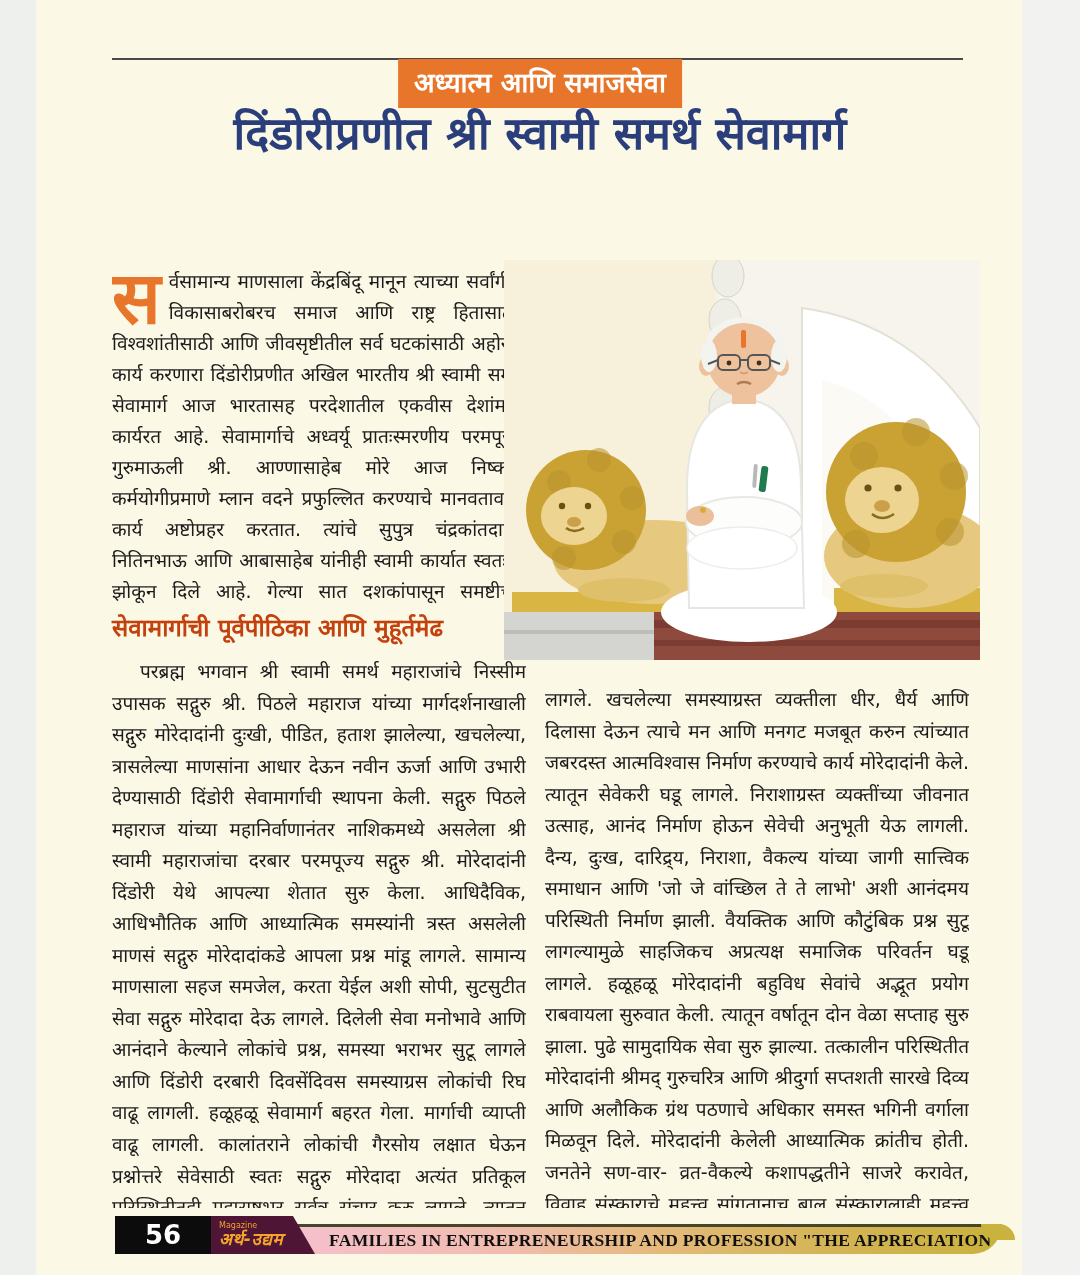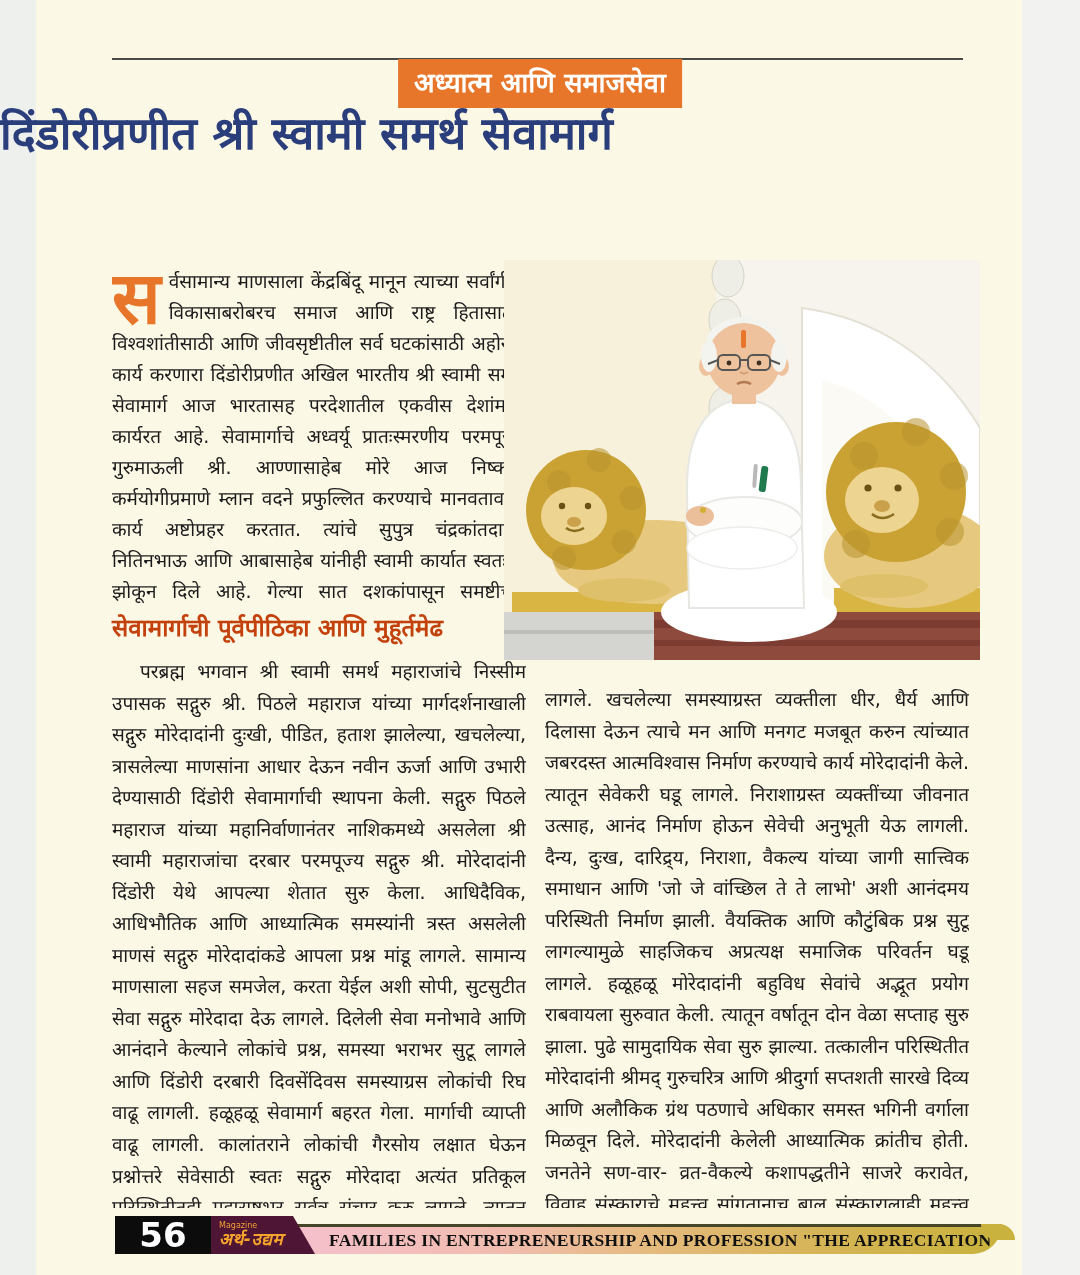--- a/index.html
+++ b/index.html
@@ -9,21 +9,21 @@
   }
   .page{position:absolute;left:36px;top:0;width:986px;height:1275px;background:#fcf8e6;}
   .margin-strip-right{position:absolute;right:0;top:0;width:58px;height:1275px;background:#f2f3f1;}
   .top-rule{position:absolute;left:112px;top:58px;width:851px;height:2px;background:#4a4a48;}
   .badge{
     position:absolute;top:59px;left:50%;transform:translateX(-50%);
     background:#e8762a;color:#ffffff;font-weight:700;font-size:27px;
     padding:4px 16px 8px;white-space:nowrap;
   }
   .title{
-    position:absolute;top:102px;left:0;width:100%;margin:0;
+    position:absolute;top:102px;left:0;width:100%;margin:0;text-align:center;
     color:#2b3e7c;font-size:45px;line-height:1.42;font-weight:700;
   }
   .intro{
     position:absolute;left:112px;top:266px;width:412px;max-height:344px;overflow:hidden;
     font-size:19px;line-height:1.63;text-align:justify;color:#1a1a1a;
   }
   .dropcap{
     float:left;color:#e8762a;font-size:72px;line-height:56px;
     padding:4px 8px 0 0;font-weight:600;
   }
@@ -36,21 +36,21 @@
     position:absolute;left:112px;top:656px;width:414px;max-height:552px;overflow:hidden;
     font-size:19px;line-height:1.66;text-align:justify;color:#1a1a1a;text-indent:28px;
   }
   .col-right{
     position:absolute;left:545px;top:684px;width:424px;max-height:524px;overflow:hidden;
     font-size:19px;line-height:1.66;text-align:justify;color:#1a1a1a;
   }
   .footer{position:absolute;left:115px;top:1216px;width:842px;height:38px;display:flex;align-items:stretch;}
   .page-num{
     background:#0c0c0c;color:#ffffff;width:96px;display:flex;align-items:center;justify-content:center;
-    font-size:34px;font-weight:600;flex:0 0 auto;
+    font-size:26px;font-weight:600;flex:0 0 auto;
   }
   .logo{
     background:#4f1535;width:96px;flex:0 0 auto;margin-right:-20px;z-index:2;position:relative;
     clip-path:polygon(0 0,calc(100% - 22px) 0,100% 100%,0 100%);
     display:flex;flex-direction:column;align-items:flex-start;justify-content:center;padding-left:8px;
   }
   .logo-magazine{font-size:8px;color:#f0a030;line-height:1;}
   .logo-name{font-size:17px;font-weight:700;color:#f5a52b;line-height:1.1;letter-spacing:0.5px;font-style:italic;}
   .strip{
     flex:1;position:relative;display:flex;align-items:center;padding-left:34px;

